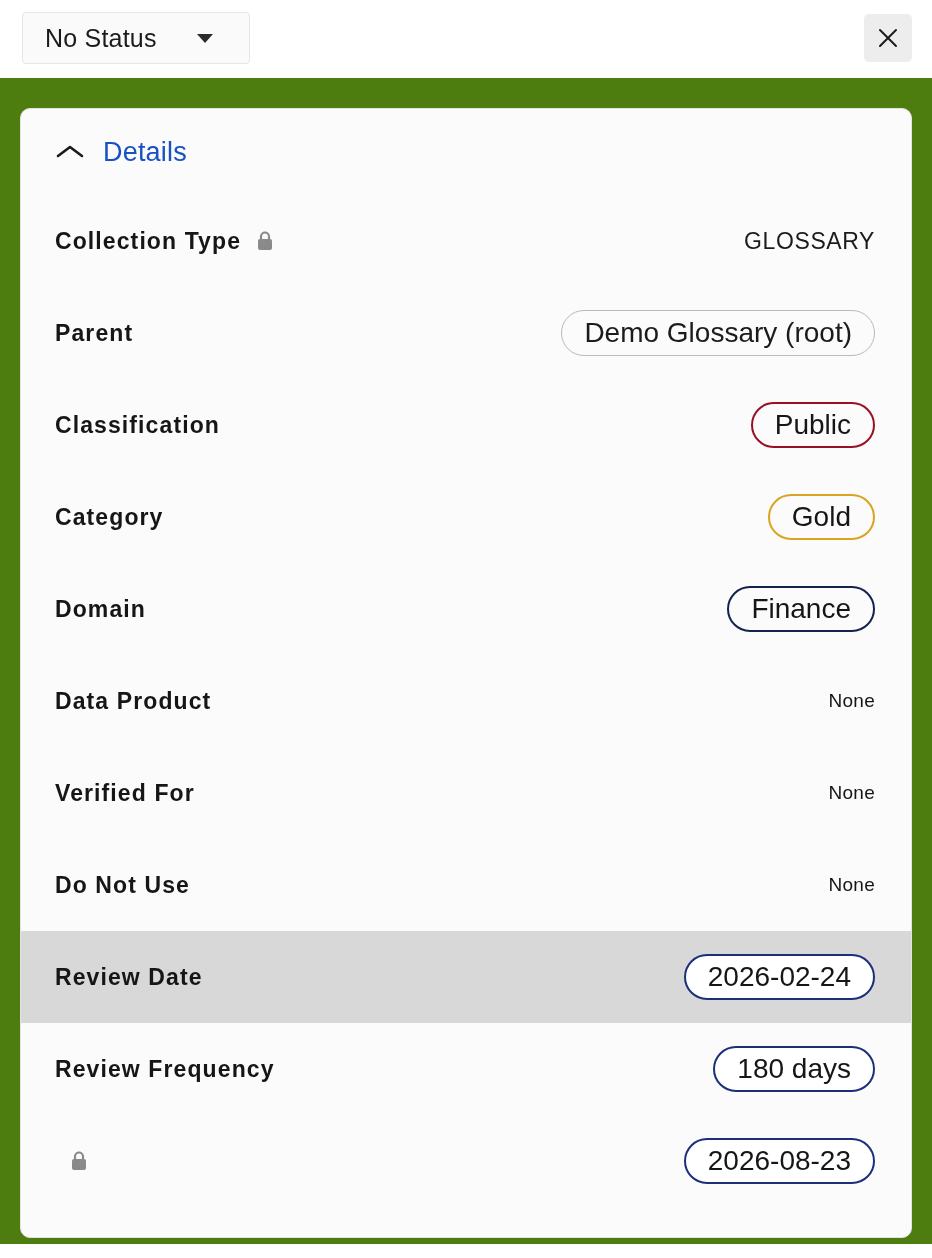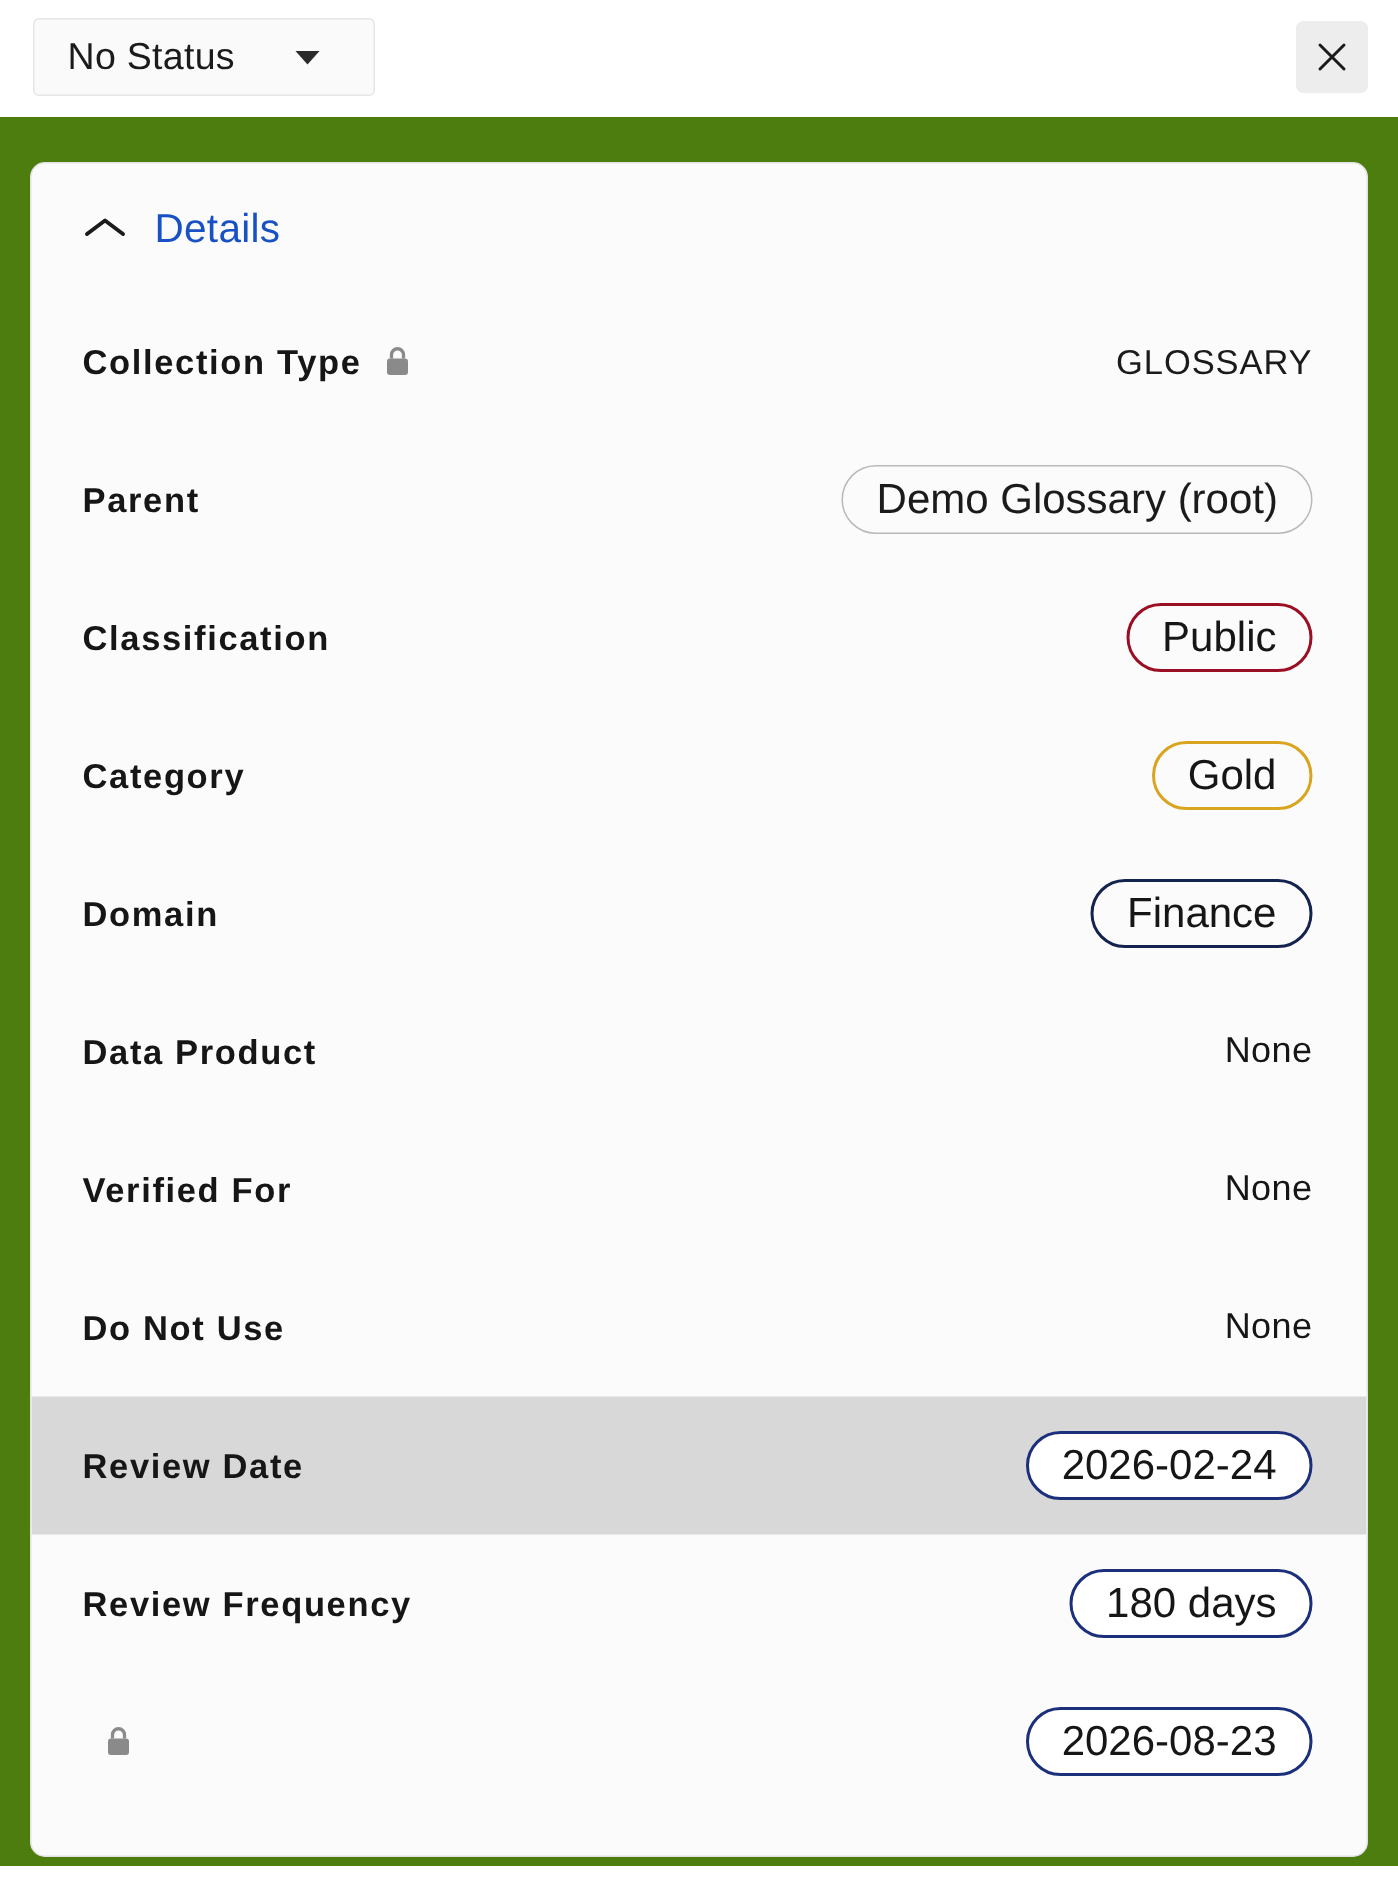--- a/index.html
+++ b/index.html
@@ -141,21 +141,21 @@
     display: inline-flex;
     align-items: center;
   }
 
   .row-value {
     font-size: 24px;
     color: #1b1b1b;
     letter-spacing: 0.3px;
     white-space: nowrap;
   }
-  .row-value.plain { font-size: 24px; color: #161616; }
+  .row-value.plain { font-size: 19px; color: #161616; }
   .row-value.caps { font-size: 23px; letter-spacing: 0.6px; }
 
   .chip {
     display: inline-flex;
     align-items: center;
     justify-content: center;
     height: 46px;
     padding: 0 22px;
     border-radius: 23px;
     font-size: 28px;

